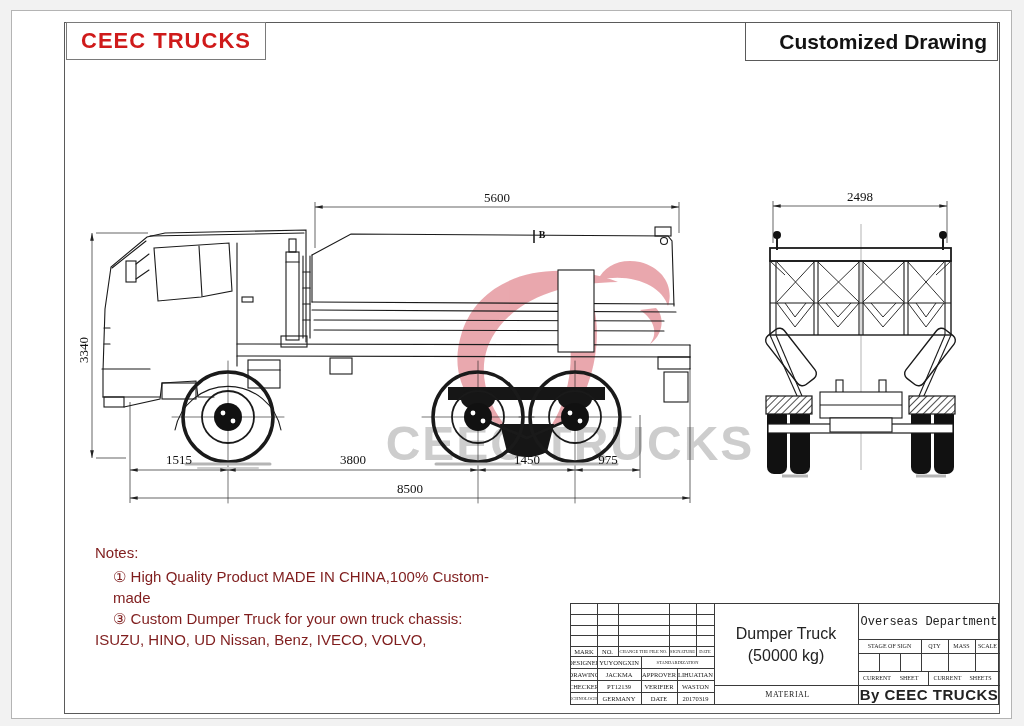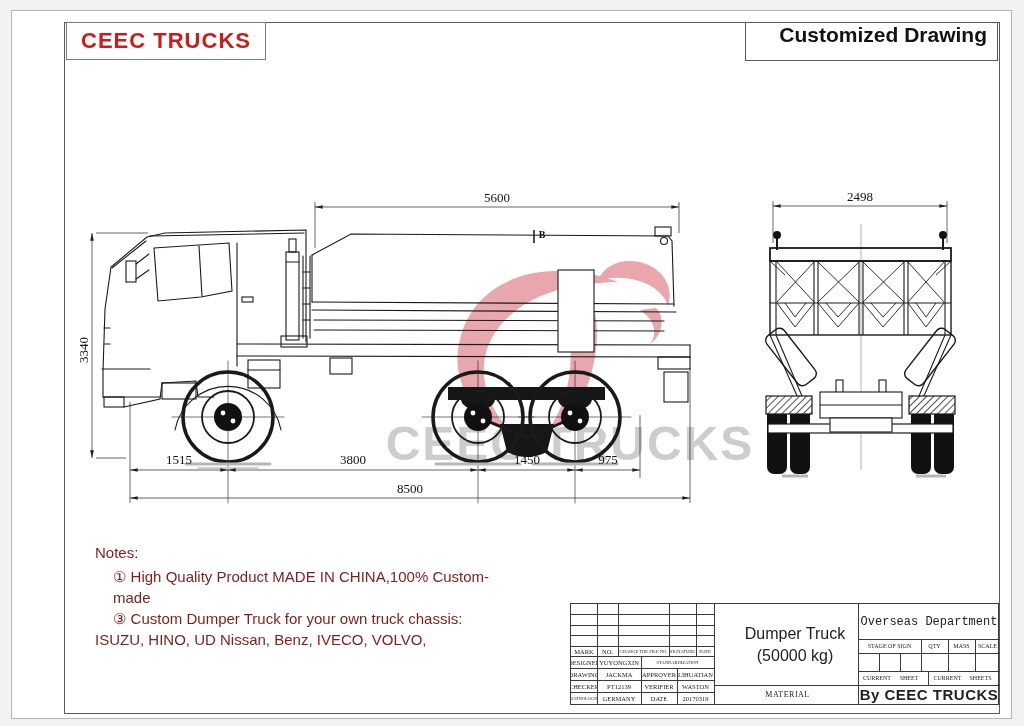--- a/index.html
+++ b/index.html
@@ -11,39 +11,39 @@
   }
   .page{position:absolute;left:11px;top:10px;width:999px;height:707px;background:#ffffff;border:1px solid #b4b4b4;}
   .frame{position:absolute;left:64px;top:22px;width:934px;height:690px;border:1px solid #5a5a5a;background:#fff;}
   .brand-box{
     position:absolute;left:66px;top:22px;width:198px;height:36px;border:1px solid #7a7a7a;
     display:flex;align-items:center;justify-content:center;
     font-size:22px;font-weight:bold;letter-spacing:1px;color:#cf1a1a;background:#fff;
   }
   .doc-title-box{
     position:absolute;left:745px;top:22px;width:253px;height:39px;border:1px solid #5a5a5a;
-    display:flex;align-items:flex-start;justify-content:flex-end;padding-right:10px;box-sizing:border-box;
+    display:flex;align-items:center;justify-content:flex-end;padding-right:10px;box-sizing:border-box;
     font-size:21px;font-weight:bold;color:#131313;background:#fff;
   }
   .drawing-svg{position:absolute;left:64px;top:22px;width:935px;height:580px;}
   .notes{position:absolute;left:95px;top:544px;width:420px;font-size:15px;color:#7f1d1d;}
   .notes .nt{margin-bottom:5px;}
   .notes .ni{margin-left:18px;line-height:21px;}
   .notes .nc{line-height:21px;}
 
   
   .tb{position:absolute;left:570px;top:603px;width:429px;height:102px;background:#fff;border:1px solid #3a3a3a;box-sizing:border-box;font-family:"Liberation Serif",serif;}
   .tb .ln{position:absolute;background:#3a3a3a;}
   .tb .cell{position:absolute;display:flex;align-items:center;justify-content:center;overflow:hidden;white-space:nowrap;color:#222;}
   .f65{font-size:6.5px;}
   .f45{font-size:4.5px;}
   .f6{font-size:6px;}
   .left-al{justify-content:flex-start;padding-left:3px;box-sizing:border-box;}
   .right-al{justify-content:flex-end;padding-right:3px;box-sizing:border-box;}
-  .prod{flex-direction:column;font-family:"Liberation Sans",sans-serif;font-size:16px;color:#1a1a1a;line-height:22px;margin-left:9px;}
+  .prod{flex-direction:column;font-family:"Liberation Sans",sans-serif;font-size:16px;color:#1a1a1a;line-height:22px;}
   .dept{font-family:Liberation Mono, monospace;font-size:12px;color:#222;}
   .byceec{font-family:"Liberation Sans",sans-serif;font-size:15px;font-weight:bold;color:#111;letter-spacing:0.5px;}
   .material{font-size:8px;letter-spacing:0.5px;}
 </style>
 </head>
 <body>
 
 <div class="page"></div>
 <div class="frame"></div>
 

